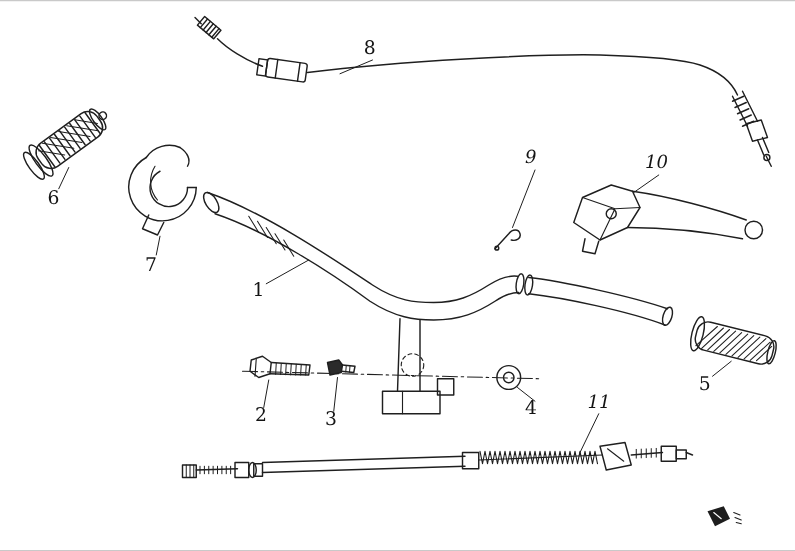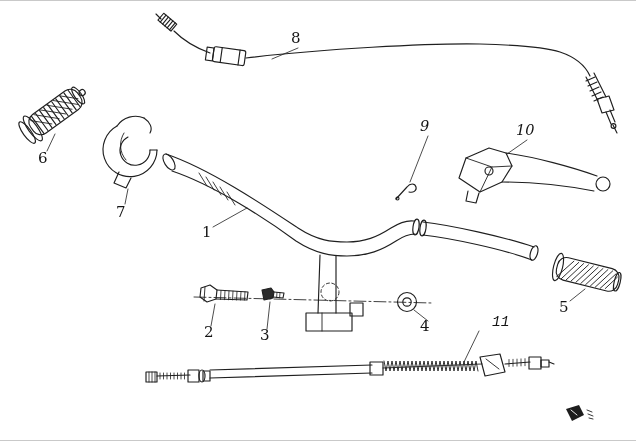--- a/index.html
+++ b/index.html
@@ -176,15 +176,15 @@
   <span class="part-label" style="left:202px;top:224px;">1</span>
   <span class="part-label" style="left:204px;top:324px;">2</span>
   <span class="part-label" style="left:260px;top:327px;">3</span>
   <span class="part-label" style="left:420px;top:318px;">4</span>
   <span class="part-label" style="left:559px;top:299px;">5</span>
   <span class="part-label" style="left:38px;top:150px;">6</span>
   <span class="part-label" style="left:116px;top:204px;">7</span>
   <span class="part-label" style="left:291px;top:30px;">8</span>
   <span class="part-label italic" style="left:420px;top:118px;">9</span>
   <span class="part-label italic" style="left:516px;top:122px;">10</span>
-  <span class="part-label italic" style="left:492px;top:314px;font-family:Liberation Mono, monospace;">11</span>
+  <span class="part-label italic" style="left:470px;top:314px;">11</span>
 
 </div>
 
 </body></html>

